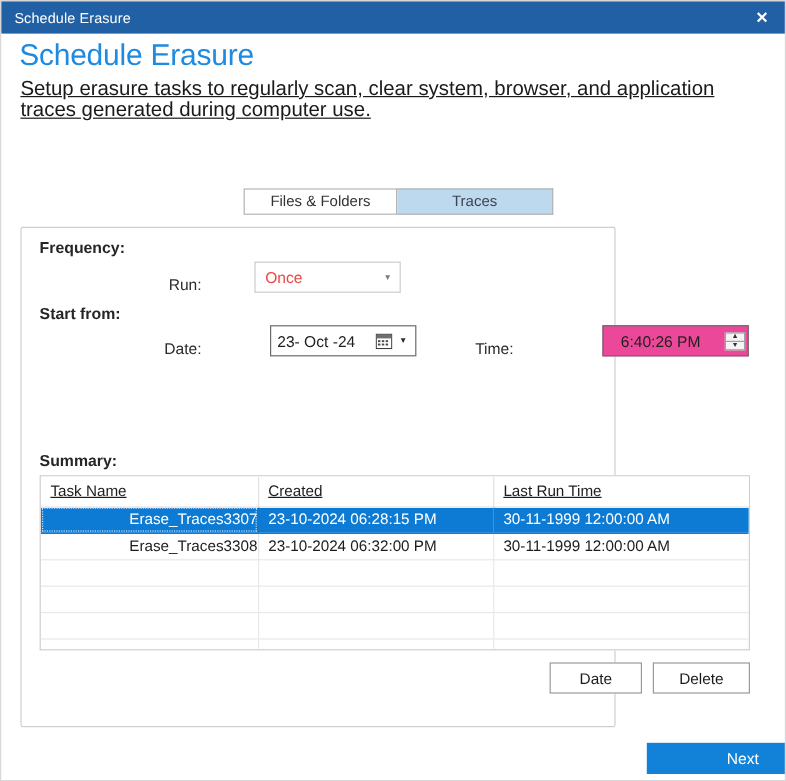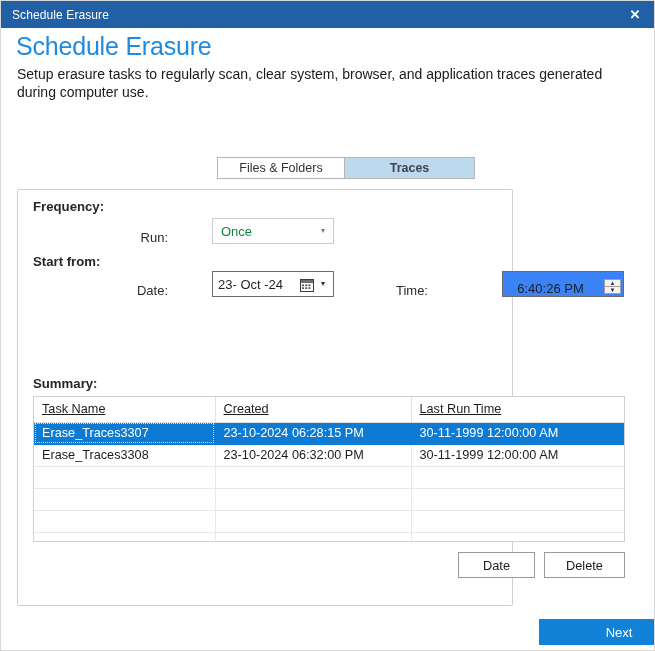--- a/index.html
+++ b/index.html
@@ -59,29 +59,30 @@
     font-size: 25px;
     color: #1e8ae0;
     letter-spacing: -0.2px;
     white-space: nowrap;
   }
   .page-desc {
     position: absolute;
     left: 16px;
     top: 64px;
     width: 614px;
-    font-size: 14px;
+    font-size: 17px;
     color: #1a1a1a;
     line-height: 18px;
+    text-decoration: underline;
   }
 
   
   .tabs {
     position: absolute;
-    left: 216px;
+    left: 202px;
     top: 156px;
     display: flex;
     height: 34px;
   }
   .tab {
     height: 22px;
     line-height: 21px;
     font-size: 12.5px;
     color: #333333;
     text-align: center;
@@ -90,21 +91,20 @@
     background: #ffffff;
     cursor: pointer;
     white-space: nowrap;
   }
   .tab + .tab { border-left: none; }
   .tab.tab-files { width: 128px; }
   .tab.tab-traces { width: 130px; }
   .tab.selected {
     background: #bdd9ee;
     color: #3b4652;
-    font-weight: bold;
   }
 
   
   .groupbox {
     position: absolute;
     left: 16px;
     top: 188px;
     width: 496px;
     height: 417px;
     border: 1px solid #cfcfcf;
@@ -145,36 +145,36 @@
     height: 26px;
     border: 1px solid #cccccc;
     box-sizing: border-box;
     background: #ffffff;
     display: flex;
     align-items: center;
     cursor: pointer;
   }
   .combo-run .value {
     font-size: 13px;
-    color: #15803d;
+    color: #ef4444;
     margin-left: 8px;
     flex: 1 1 auto;
   }
   .combo-run .arrow {
     width: 20px;
     text-align: center;
     font-size: 8px;
     color: #7a7a7a;
     line-height: 1;
   }
 
   
   .date-field {
     position: absolute;
-    left: 194px;
+    left: 207px;
     top: 81px;
     width: 122px;
     height: 26px;
     border: 1px solid #6b6b6b;
     box-sizing: border-box;
     background: #ffffff;
     display: flex;
     align-items: center;
     cursor: text;
   }
@@ -202,23 +202,23 @@
 
   
   .time-field {
     position: absolute;
     left: 484px;
     top: 81px;
     width: 122px;
     height: 26px;
     border: 1px solid #6b6b6b;
     box-sizing: border-box;
-    background: #3b82f6;
-    display: flex;
-    align-items: flex-end;
+    background: #ec4899;
+    display: flex;
+    align-items: center;
     cursor: text;
   }
   .time-field .value {
     font-size: 13px;
     color: #1f1f1f;
     flex: 1 1 auto;
     display: flex;
     align-items: center;
     justify-content: center;
     padding-right: 6px;
@@ -291,21 +291,21 @@
   tr.row-selected td {
     background: #0d7bd4;
     color: #ffffff;
     border-right-color: #0d7bd4;
     border-bottom-color: #0d7bd4;
   }
   tr.row-selected td:first-child {
     outline: 1px dotted #cddff0;
     outline-offset: -2px;
   }
-  .col-1 { width: 181px; }
+  .col-1 { width: 181px; text-align: right; }
   .col-2 { width: 196px; }
   .col-3 { width: 213px; }
 
   
   .btn {
     position: absolute;
     height: 26px;
     border: 1px solid #9a9a9a;
     background: #ffffff;
     box-sizing: border-box;

